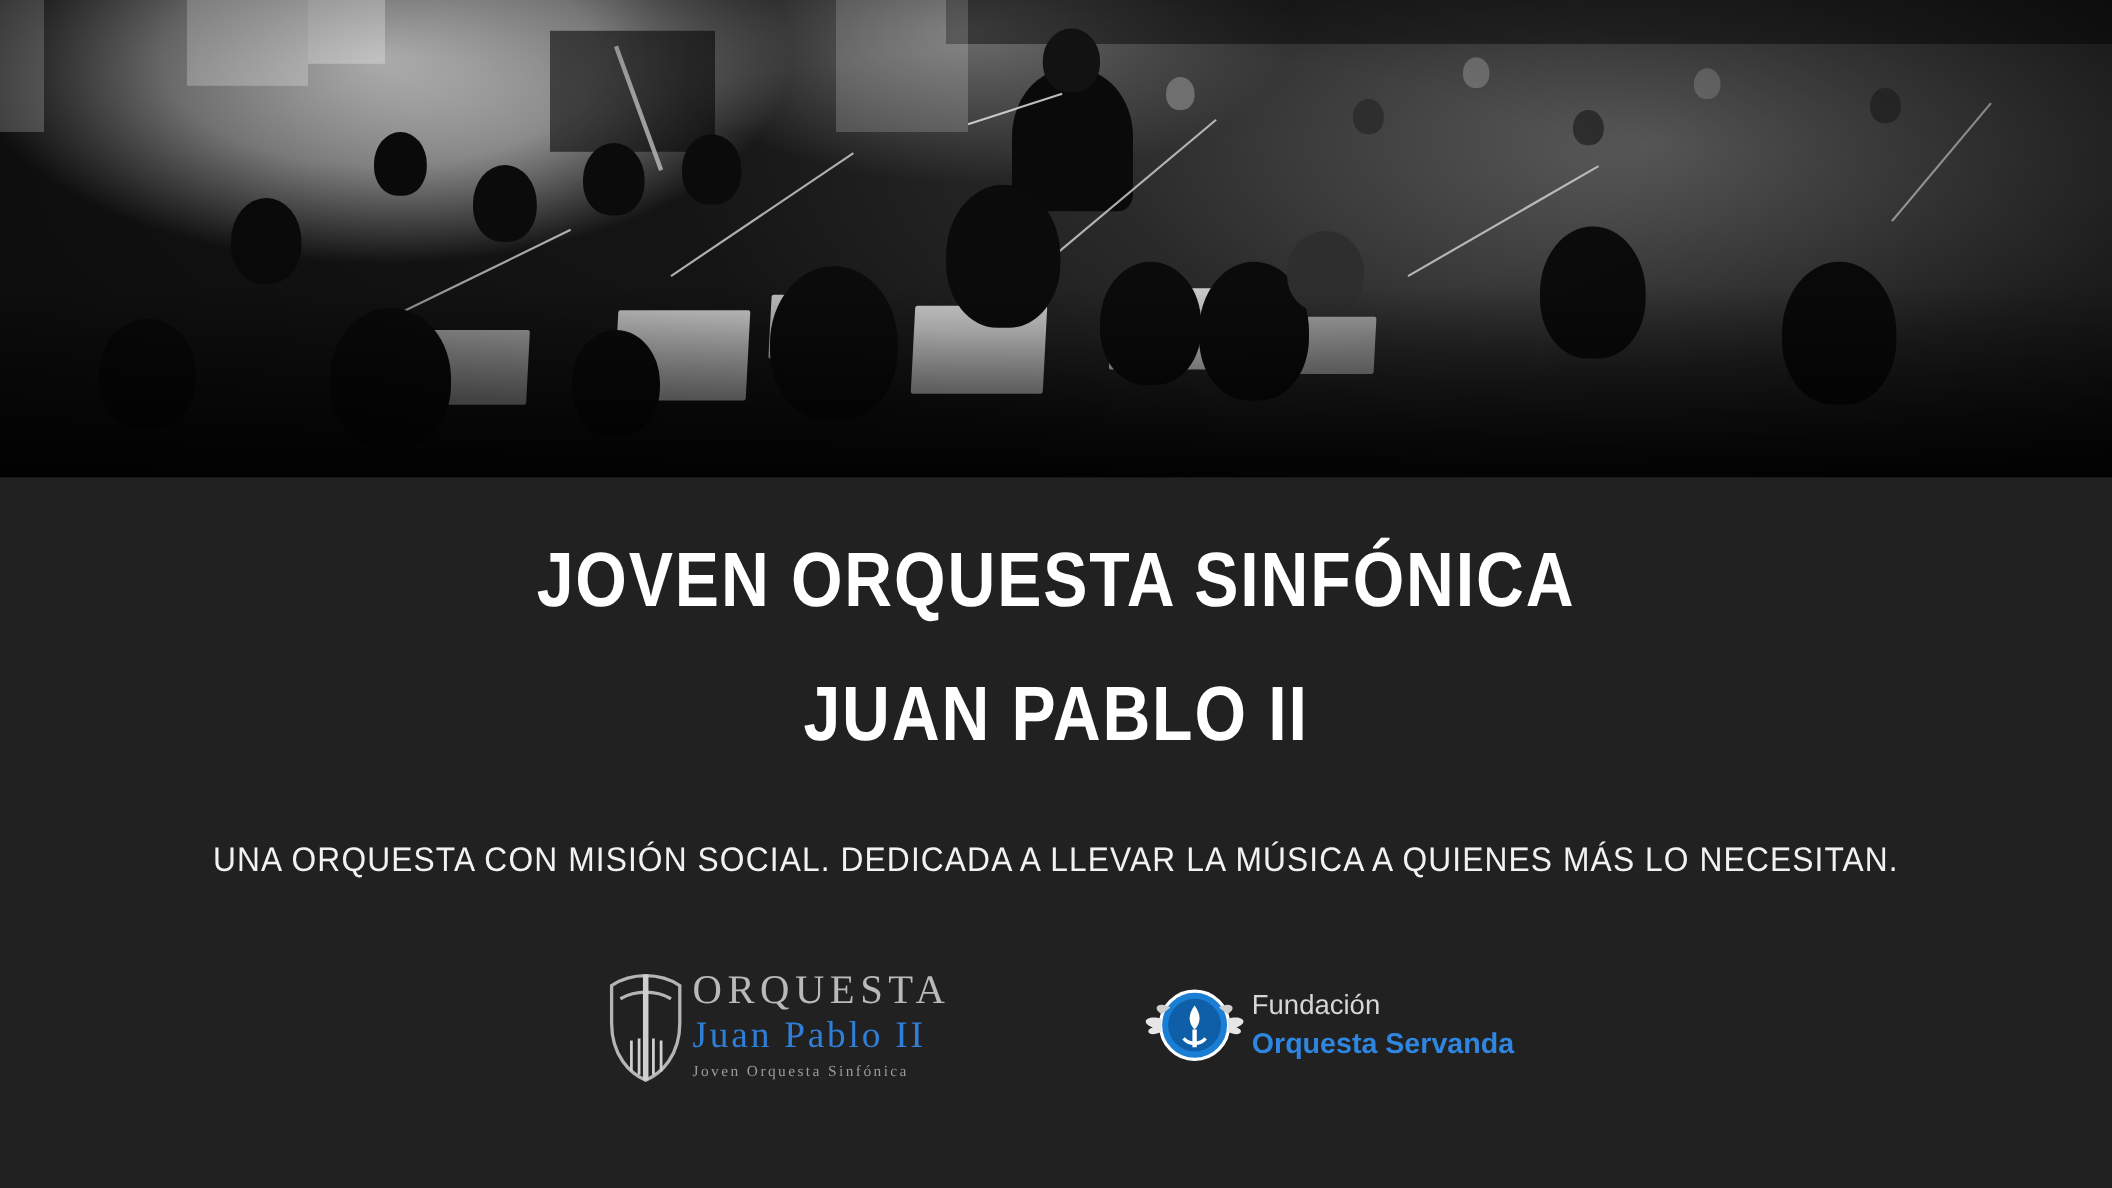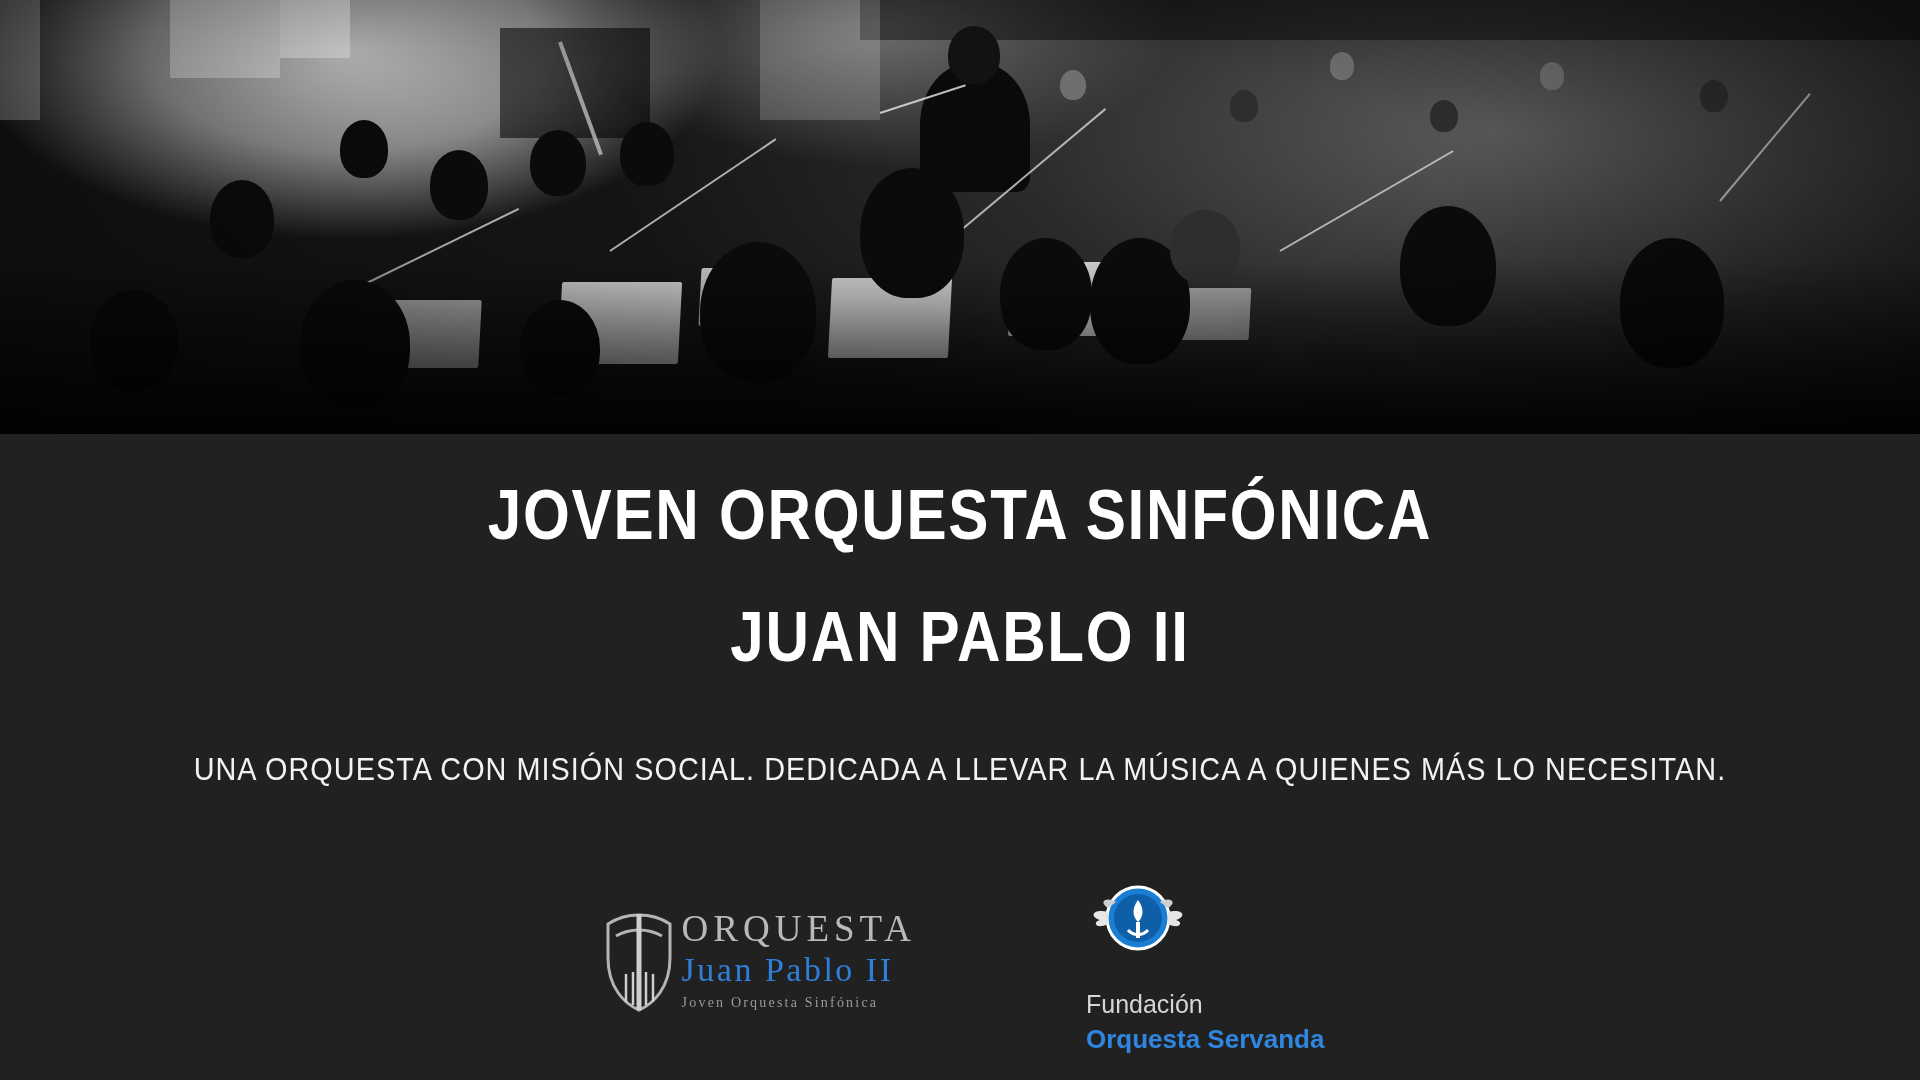--- a/index.html
+++ b/index.html
@@ -84,21 +84,21 @@
       linear-gradient(180deg, rgba(0,0,0,0) 60%, rgba(0,0,0,.85) 100%);
   }
 
   
   .content {
     flex: 1;
     background: #212121;
     display: flex;
     flex-direction: column;
     align-items: center;
-    padding-top: 18px;
+    padding-top: 30px;
     box-sizing: border-box;
   }
   .title-block {
     text-align: center;
     color: #ffffff;
   }
   .title-line1,
   .title-line2 {
     font-family: "Liberation Sans Narrow", "Liberation Sans", sans-serif;
     font-weight: 700;
@@ -165,22 +165,21 @@
     margin-top: 9px;
     font-family: "Liberation Serif", serif;
     font-size: 14px;
     letter-spacing: 2.2px;
     color: #9a9a9a;
   }
 
   
   .logo-fund {
     display: flex;
-    gap: 20px;
-    flex-direction: column;
+    align-items: center;
   }
   .fund-mark {
     position: relative;
     width: 104px;
     height: 104px;
   }
   .fund-text { line-height: 1.15; }
   .fund-top {
     font-family: "Liberation Sans", sans-serif;
     font-size: 25px;

